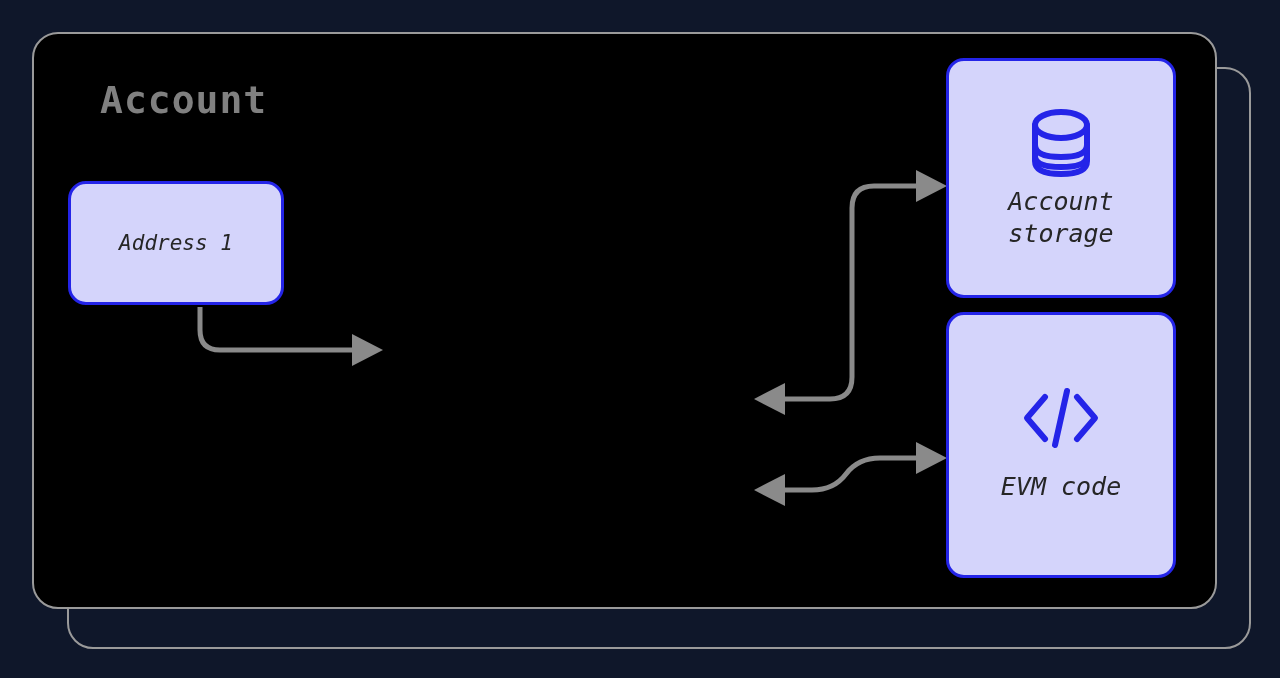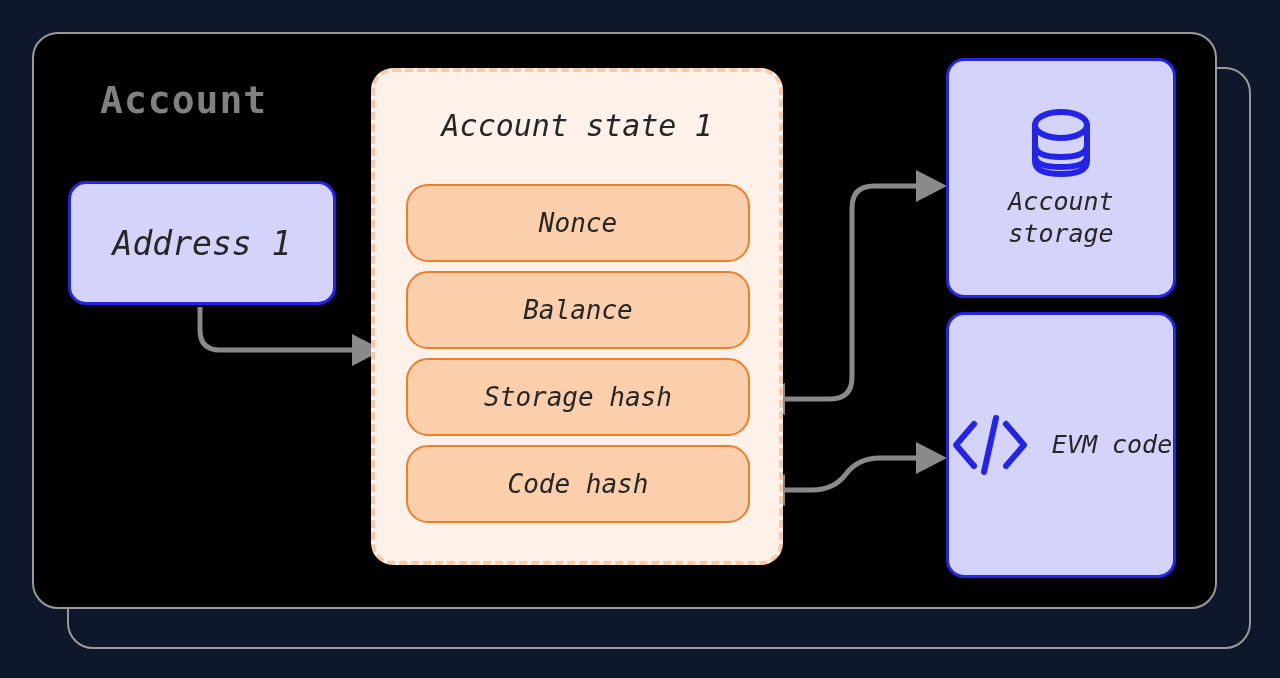--- a/index.html
+++ b/index.html
@@ -72,38 +72,38 @@
     background: #d4d4fb;
     border: 3px solid #2424e8;
     border-radius: 18px;
     color: #262626;
     font-size: 25px;
     font-style: italic;
   }
   #node-address {
     left: 68px;
     top: 181px;
-    width: 268px;
+    width: 216px;
     height: 124px;
-    font-size: 33px;
+    font-size: 21px;
   }
   #node-storage {
     left: 946px;
     top: 58px;
     width: 230px;
     height: 240px;
     flex-direction: column;
     gap: 6px;
   }
   #node-evm {
     left: 946px;
     top: 312px;
     width: 230px;
     height: 266px;
-    flex-direction: row;
+    flex-direction: column;
     gap: 22px;
   }
   .node-icon {
     display: block;
     line-height: 0;
   }
   .node-label {
     line-height: 1.28;
     white-space: pre-line;
   }
@@ -193,37 +193,20 @@
       <path class="conn" d="M 772 490 L 812 490 Q 834 490 846 474 Q 858 458 880 458 L 916 458"></path>
       <polygon class="arrow-head" points="916,442 947,458 916,474"></polygon>
       <polygon class="arrow-head" points="785,474 754,490 785,506"></polygon>
     </g>
   </svg>
 
   <div class="node blue-node" id="node-address">
     <span>Address 1</span>
   </div>
 
-  <div id="panel-state">
-    <div id="panel-state-title">Account state 1</div>
-    <div id="field-list">
-      <div class="field-row">
-        <span>Nonce</span>
-      </div>
-      <div class="field-row">
-        <span>Balance</span>
-      </div>
-      <div class="field-row">
-        <span>Storage hash</span>
-      </div>
-      <div class="field-row">
-        <span>Code hash</span>
-      </div>
-    </div>
-  </div>
 
   <div class="node blue-node" id="node-storage">
     <span class="node-icon">
       <svg width="66" height="74" viewBox="0 0 66 74">
         <g fill="none" stroke="#2424e8" stroke-width="6" stroke-linecap="round">
           <ellipse cx="33" cy="19" rx="26" ry="13"></ellipse>
           <path d="M 7 19 L 7 55 Q 7 68 33 68 Q 59 68 59 55 L 59 19"></path>
           <path d="M 7 39 Q 7 51 33 51 Q 59 51 59 39"></path>
           <path d="M 7 50 Q 7 61 33 61 Q 59 61 59 50"></path>
         </g>

